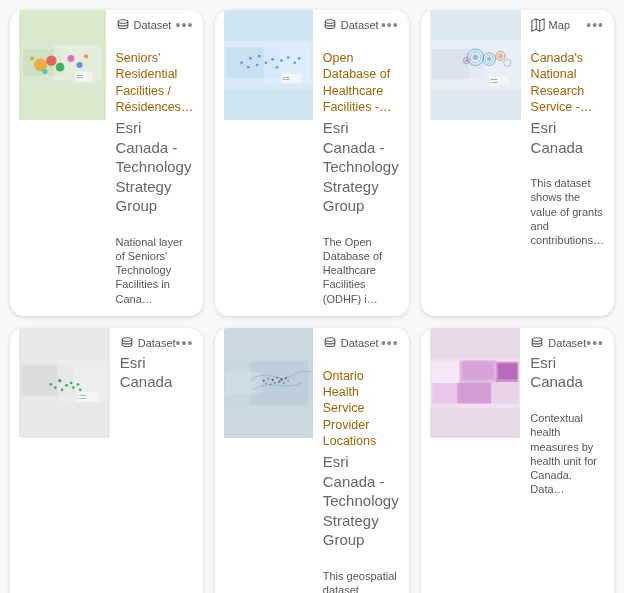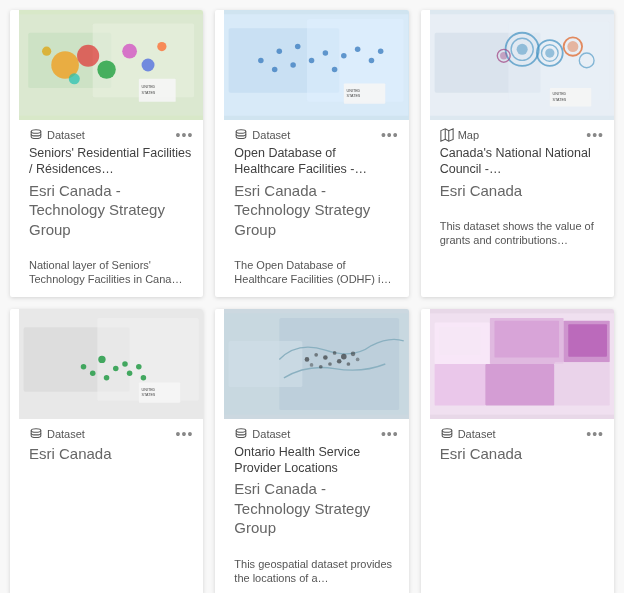--- a/index.html
+++ b/index.html
@@ -9,25 +9,25 @@
       padding: 10px;
     }
     .grid {
       display: grid;
       grid-template-columns: repeat(3, 1fr);
       gap: 12px;
       max-width: 624px;
     }
     .card {
       background: #fff;
-      border-radius: 2px;
+      border-radius: 14px;
       box-shadow: 0 1px 4px rgba(0,0,0,0.15);
       overflow: hidden;
       display: flex;
-      flex-direction: column;
+      flex-direction: row;
       padding-left: 9px;
     }
     .card-thumbnail {
       width: 100%;
       height: 110px;
       background: #e0e0e0;
       overflow: hidden;
       position: relative;
     }
     .card-thumbnail svg {
@@ -62,25 +62,26 @@
     }
     .card-more {
       font-size: 14px;
       color: #888;
       cursor: pointer;
       letter-spacing: 1px;
       line-height: 1;
     }
     .card-title {
       font-size: 12.5px;
-      color: #404040;
+      color: #a16207;
       text-decoration: none;
       font-weight: 500;
       line-height: 1.3;
       cursor: pointer;
+      margin-top: 15px;
     }
     .card-owner {
       font-size: 15px;
       color: #666;
       line-height: 1.3;
     }
     .card-desc {
       font-size: 11px;
       color: #555;
       line-height: 1.3;
@@ -208,21 +209,21 @@
               <svg viewBox="0 0 16 16" fill="none" xmlns="http://www.w3.org/2000/svg">
     <polygon points="1,3 6,1 10,3 15,1 15,13 10,15 6,13 1,15" stroke="#555" stroke-width="1.2" fill="none"></polygon>
     <line x1="6" y1="1" x2="6" y2="13" stroke="#555" stroke-width="1.2"></line>
     <line x1="10" y1="3" x2="10" y2="15" stroke="#555" stroke-width="1.2"></line>
   </svg>
             </span>
           <span>Map</span>
         </div>
         <span class="card-more" title="More options">•••</span>
       </div>
-      <a class="card-title" href="#">Canada's National National Council -…</a>
+      <a class="card-title" href="#">Canada's National Research Service -…</a>
       <div class="card-owner">Esri Canada</div>
       <div class="card-desc">This dataset shows the value of grants and contributions…</div>
     </div>
   </div>
     <div class="card">
     <div class="card-thumbnail thumb-4">
       <svg viewBox="0 0 200 110" xmlns="http://www.w3.org/2000/svg">
       <rect width="200" height="110" fill="#e8e8e8"></rect>
       <rect x="5" y="15" width="115" height="70" rx="2" fill="#d8d8d8" opacity="0.7"></rect>
       <rect x="85" y="5" width="110" height="90" rx="2" fill="#f0f0f0" opacity="0.6"></rect>
@@ -321,15 +322,16 @@
     <ellipse cx="8" cy="4" rx="5.5" ry="2" stroke="#555" stroke-width="1.2" fill="none"></ellipse>
     <path d="M2.5 4v3c0 1.1 2.46 2 5.5 2s5.5-.9 5.5-2V4" stroke="#555" stroke-width="1.2" fill="none"></path>
     <path d="M2.5 7v3c0 1.1 2.46 2 5.5 2s5.5-.9 5.5-2V7" stroke="#555" stroke-width="1.2" fill="none"></path>
   </svg>
             </span>
           <span>Dataset</span>
         </div>
         <span class="card-more" title="More options">•••</span>
       </div>
       <div class="card-owner">Esri Canada</div>
+      <div class="card-desc">Contextual health measures by health unit for Canada. Data…</div>
     </div>
   </div>
   </div>
 
 </body></html>

